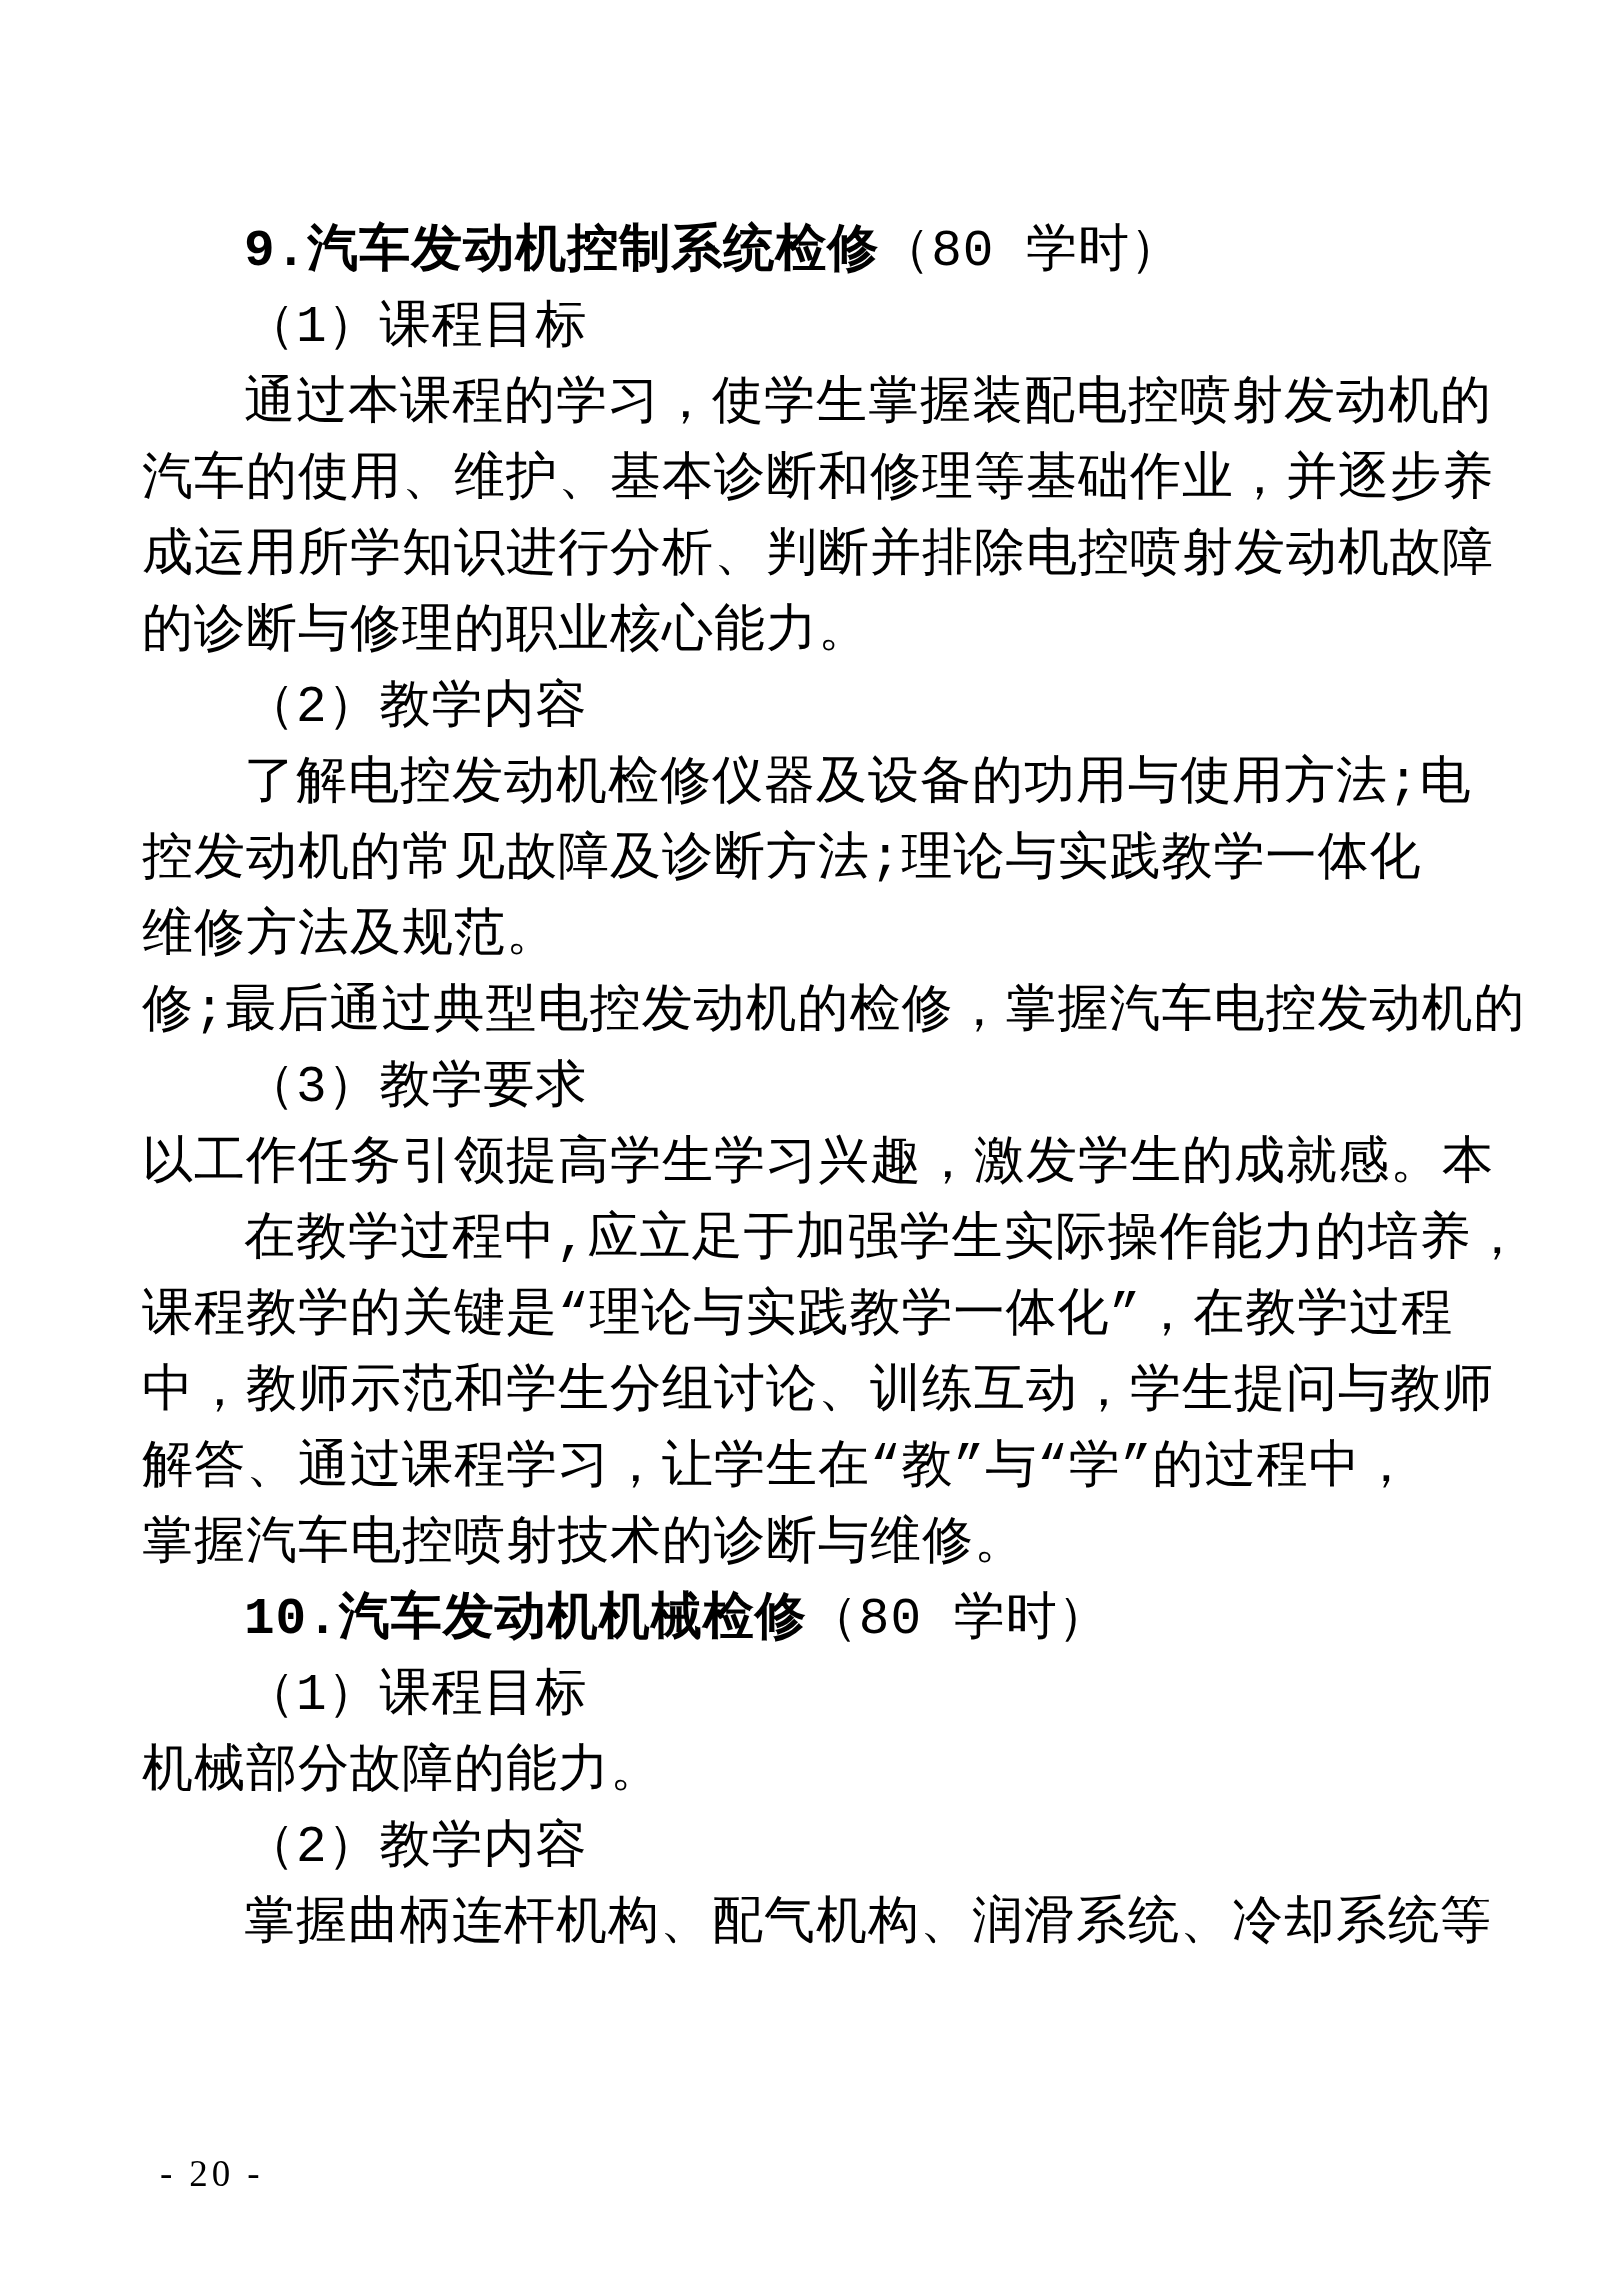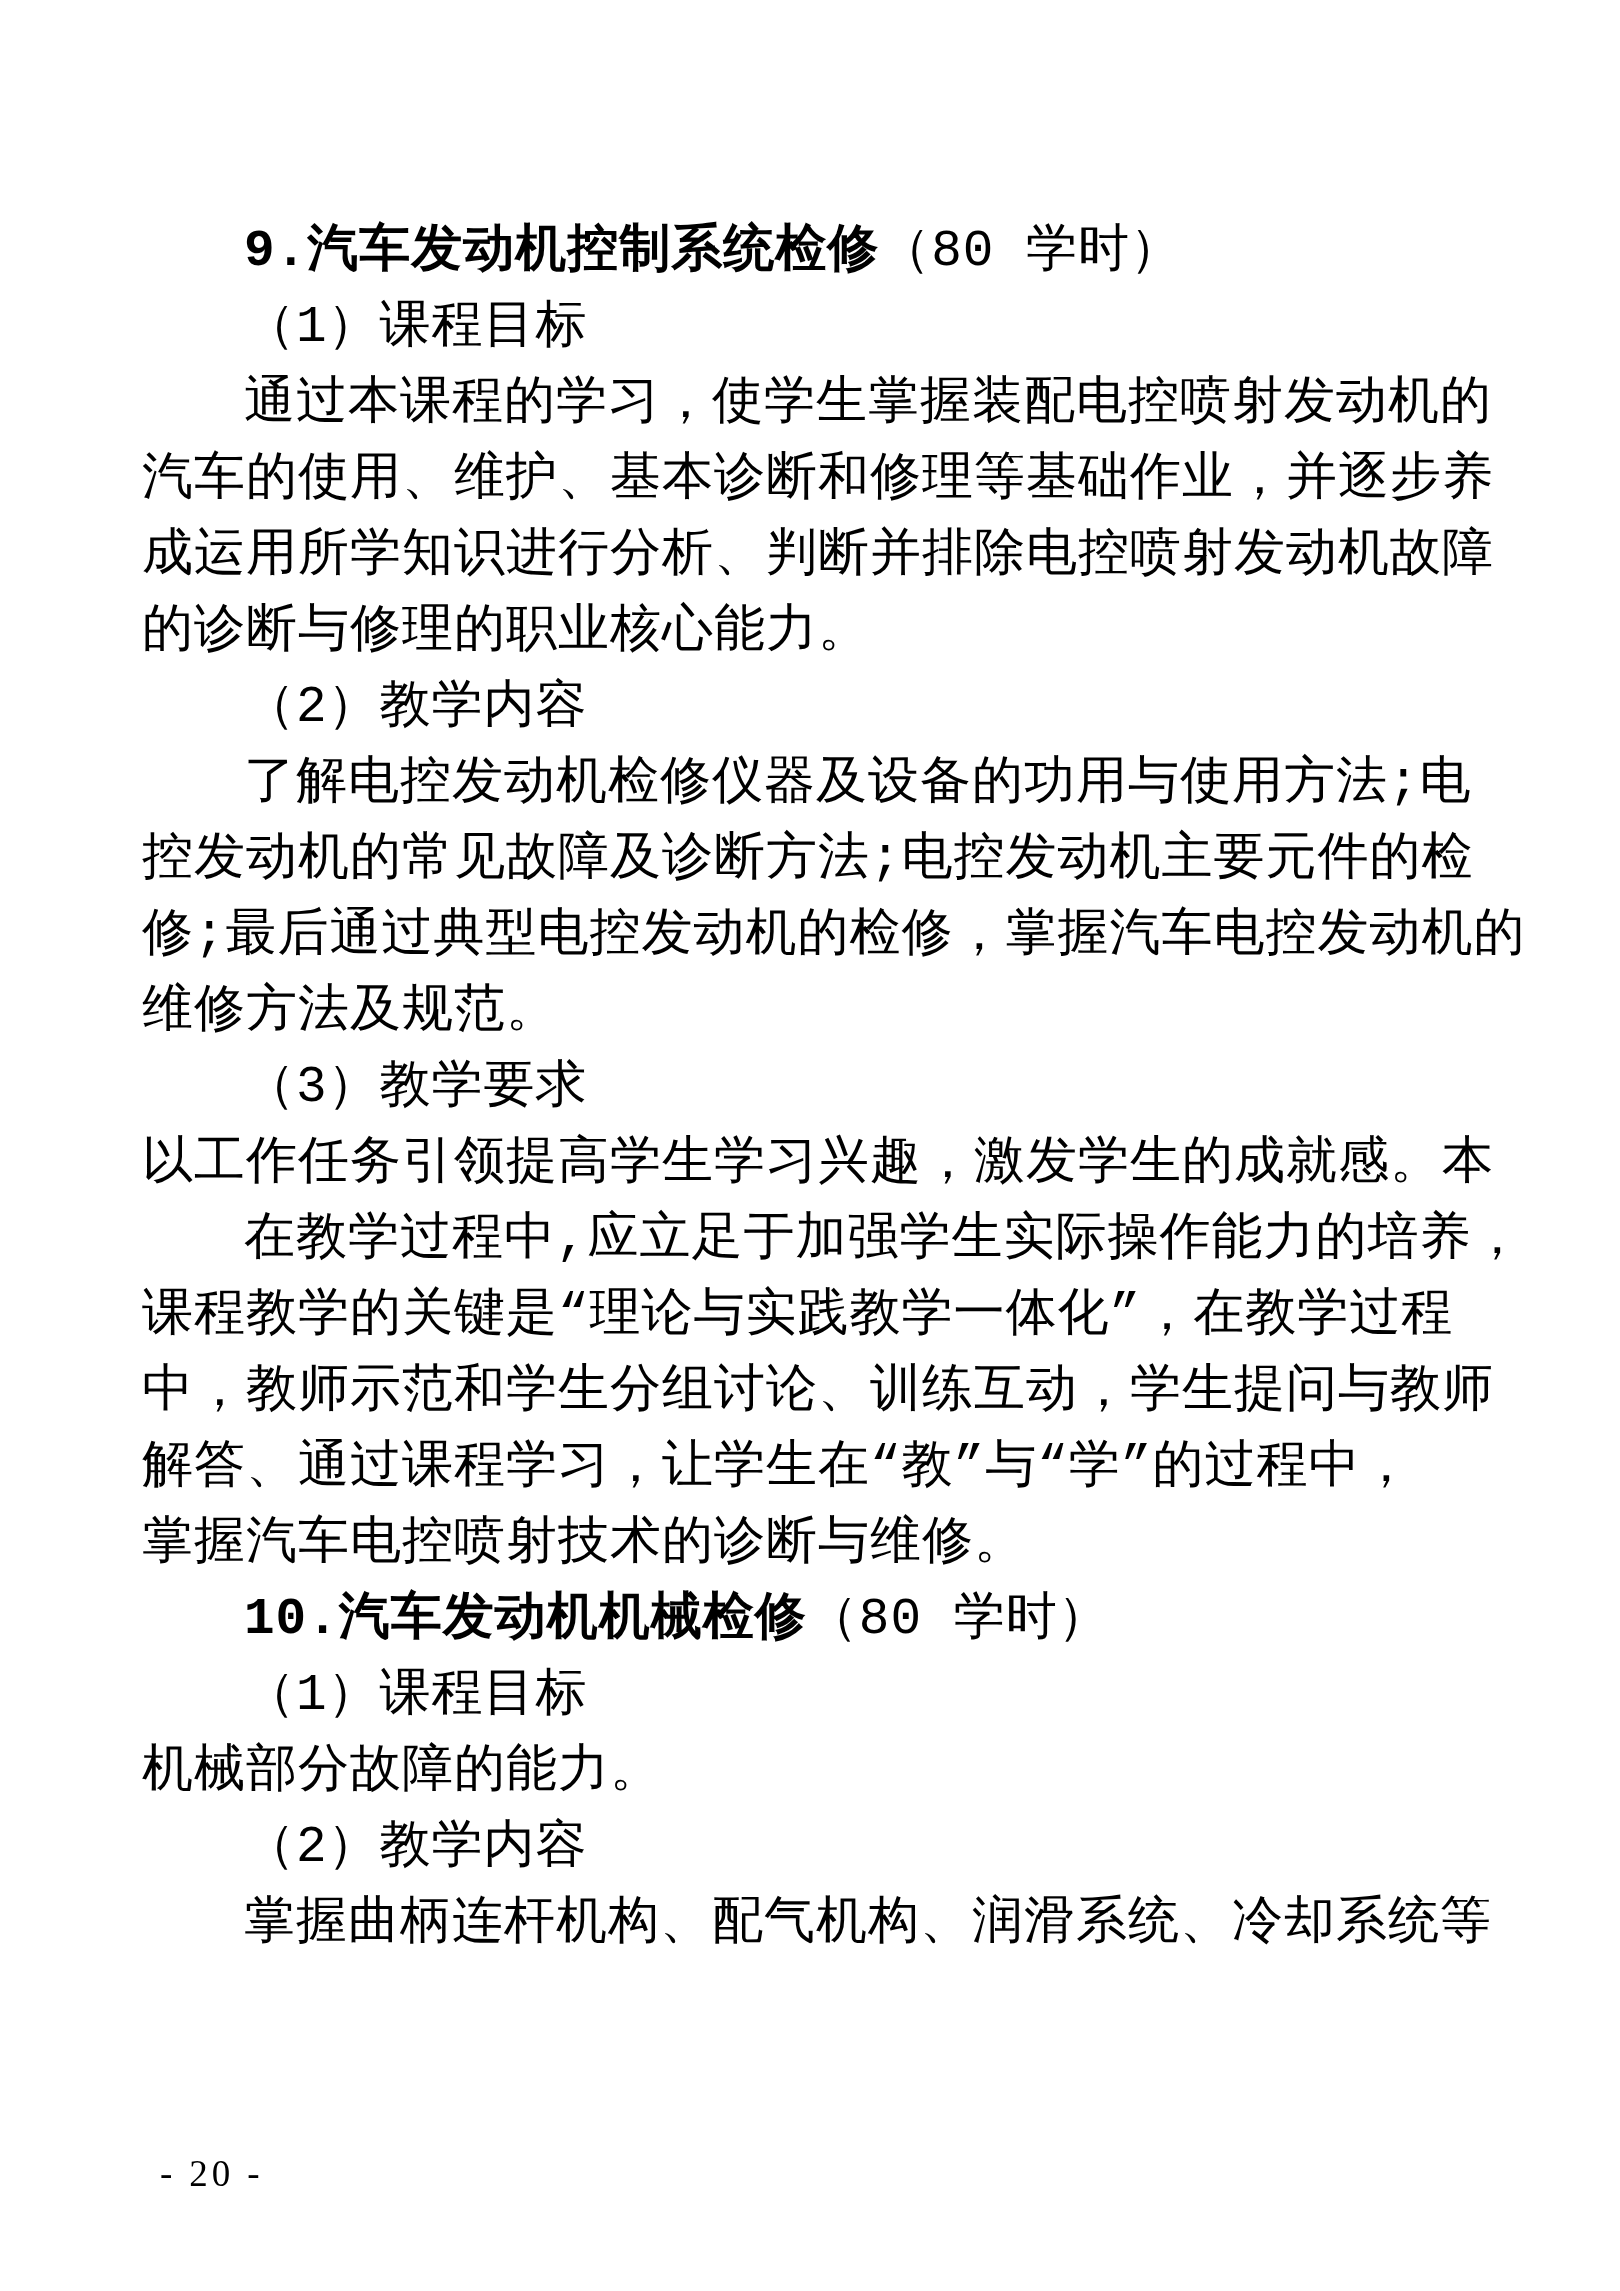--- a/index.html
+++ b/index.html
@@ -55,23 +55,23 @@
       <div class="ln ind">通过本课程的学习，使学生掌握装配电控喷射发动机的</div>
       <div class="ln">汽车的使用、维护、基本诊断和修理等基础作业，并逐步养</div>
       <div class="ln">成运用所学知识进行分析、判断并排除电控喷射发动机故障</div>
       <div class="ln">的诊断与修理的职业核心能力。</div>
     </div>
 
     <div class="ln ind">（2）教学内容</div>
 
     <div>
       <div class="ln ind">了解电控发动机检修仪器及设备的功用与使用方法;电</div>
-      <div class="ln">控发动机的常见故障及诊断方法;电控发动机主要元件的检</div>
+      <div class="ln">控发动机的常见故障及诊断方法;理论与实践教学一体化</div>
+      <div class="ln">维修方法及规范。</div>
       <div class="ln">修;最后通过典型电控发动机的检修，掌握汽车电控发动机的</div>
-      <div class="ln">维修方法及规范。</div>
     </div>
 
     <div class="ln ind">（3）教学要求</div>
 
     <div>
       <div class="ln">以工作任务引领提高学生学习兴趣，激发学生的成就感。本</div>
       <div class="ln ind">在教学过程中,应立足于加强学生实际操作能力的培养，</div>
       <div class="ln">课程教学的关键是“理论与实践教学一体化”，在教学过程</div>
       <div class="ln">中，教师示范和学生分组讨论、训练互动，学生提问与教师</div>
       <div class="ln">解答、通过课程学习，让学生在“教”与“学”的过程中，</div>

